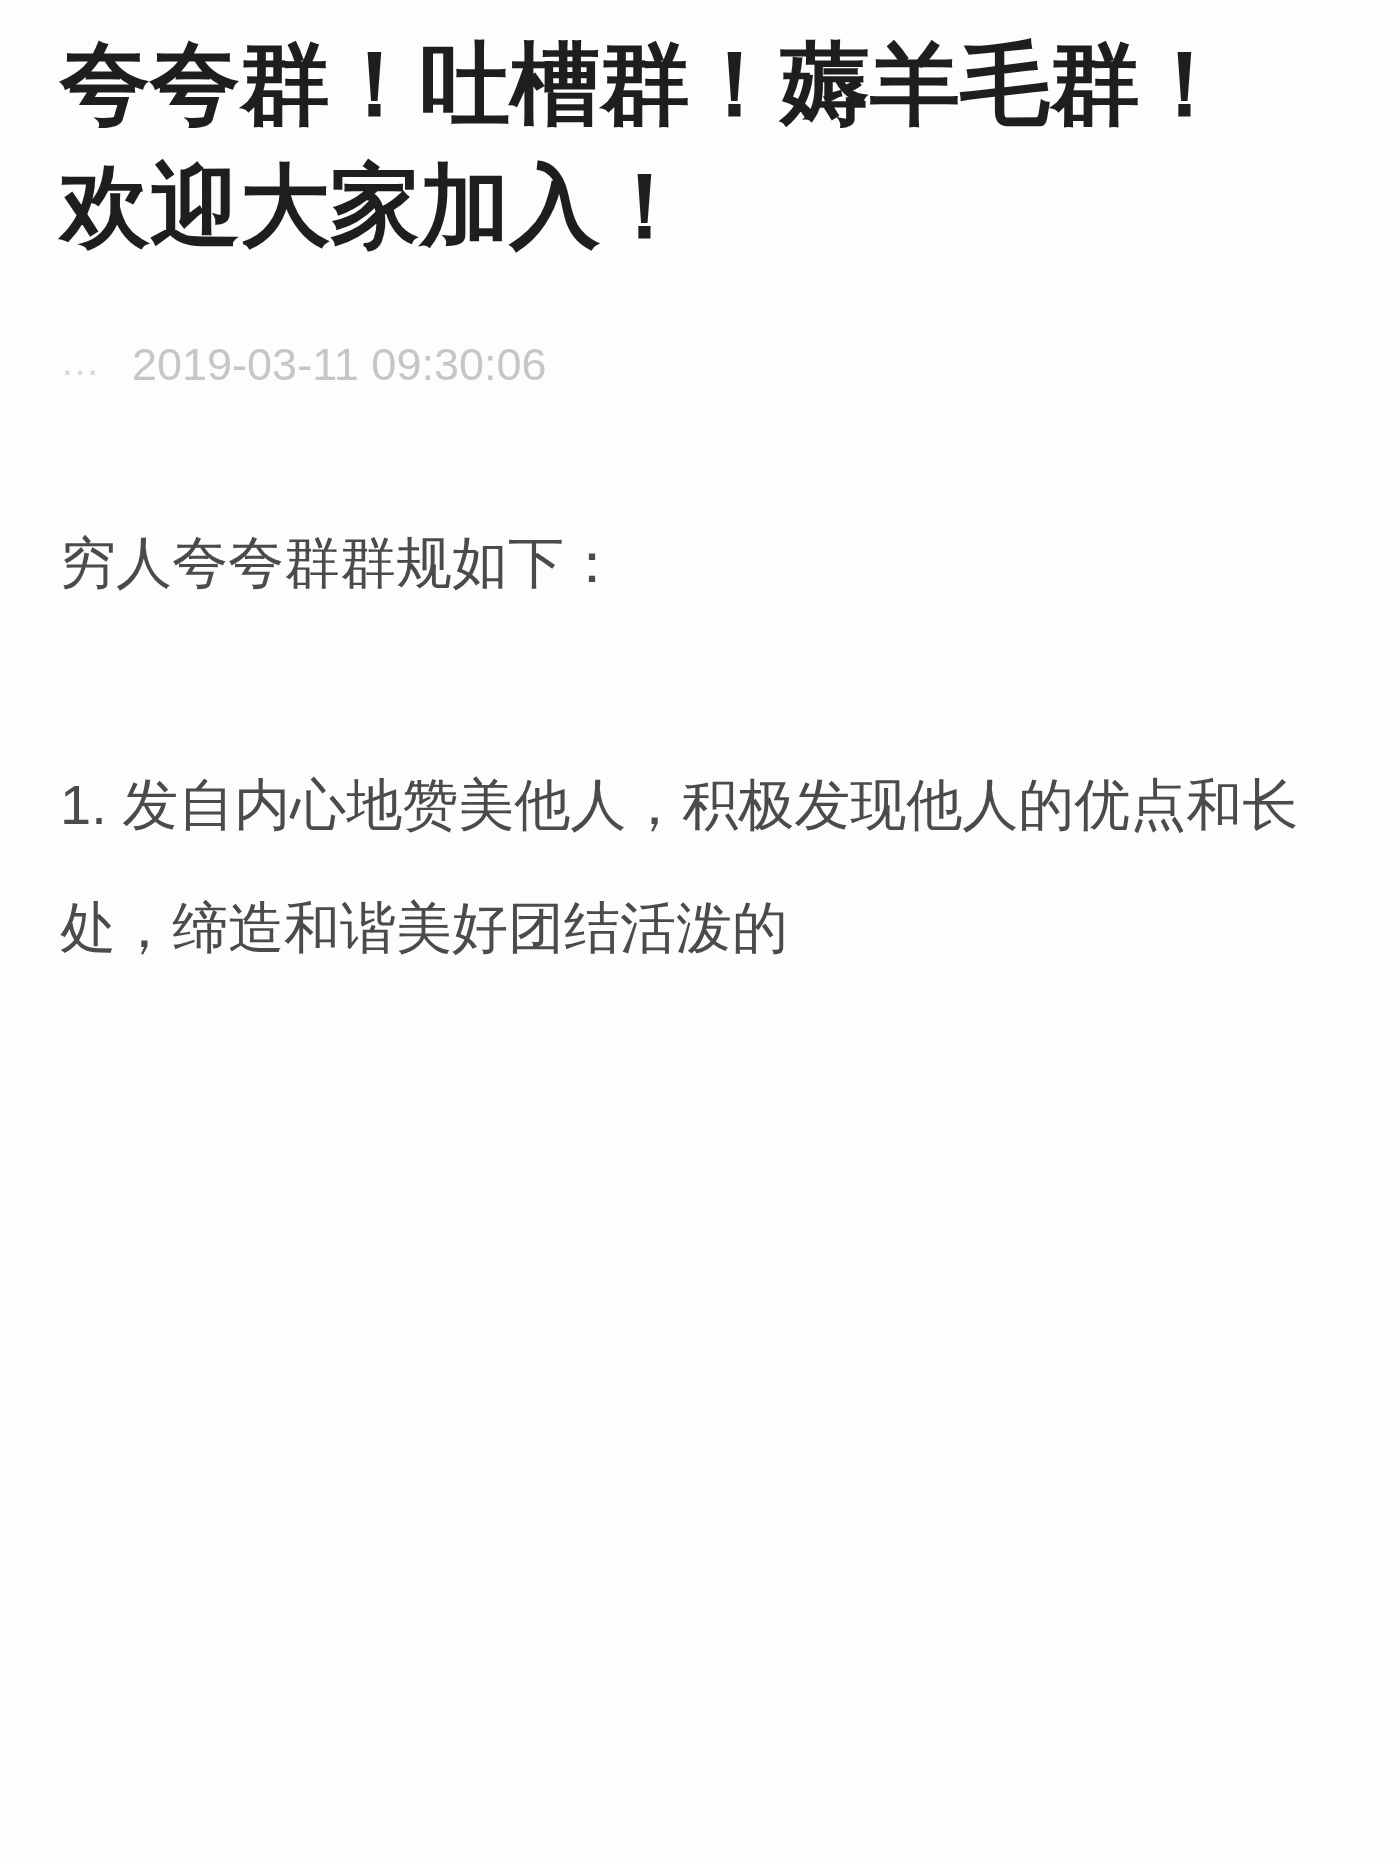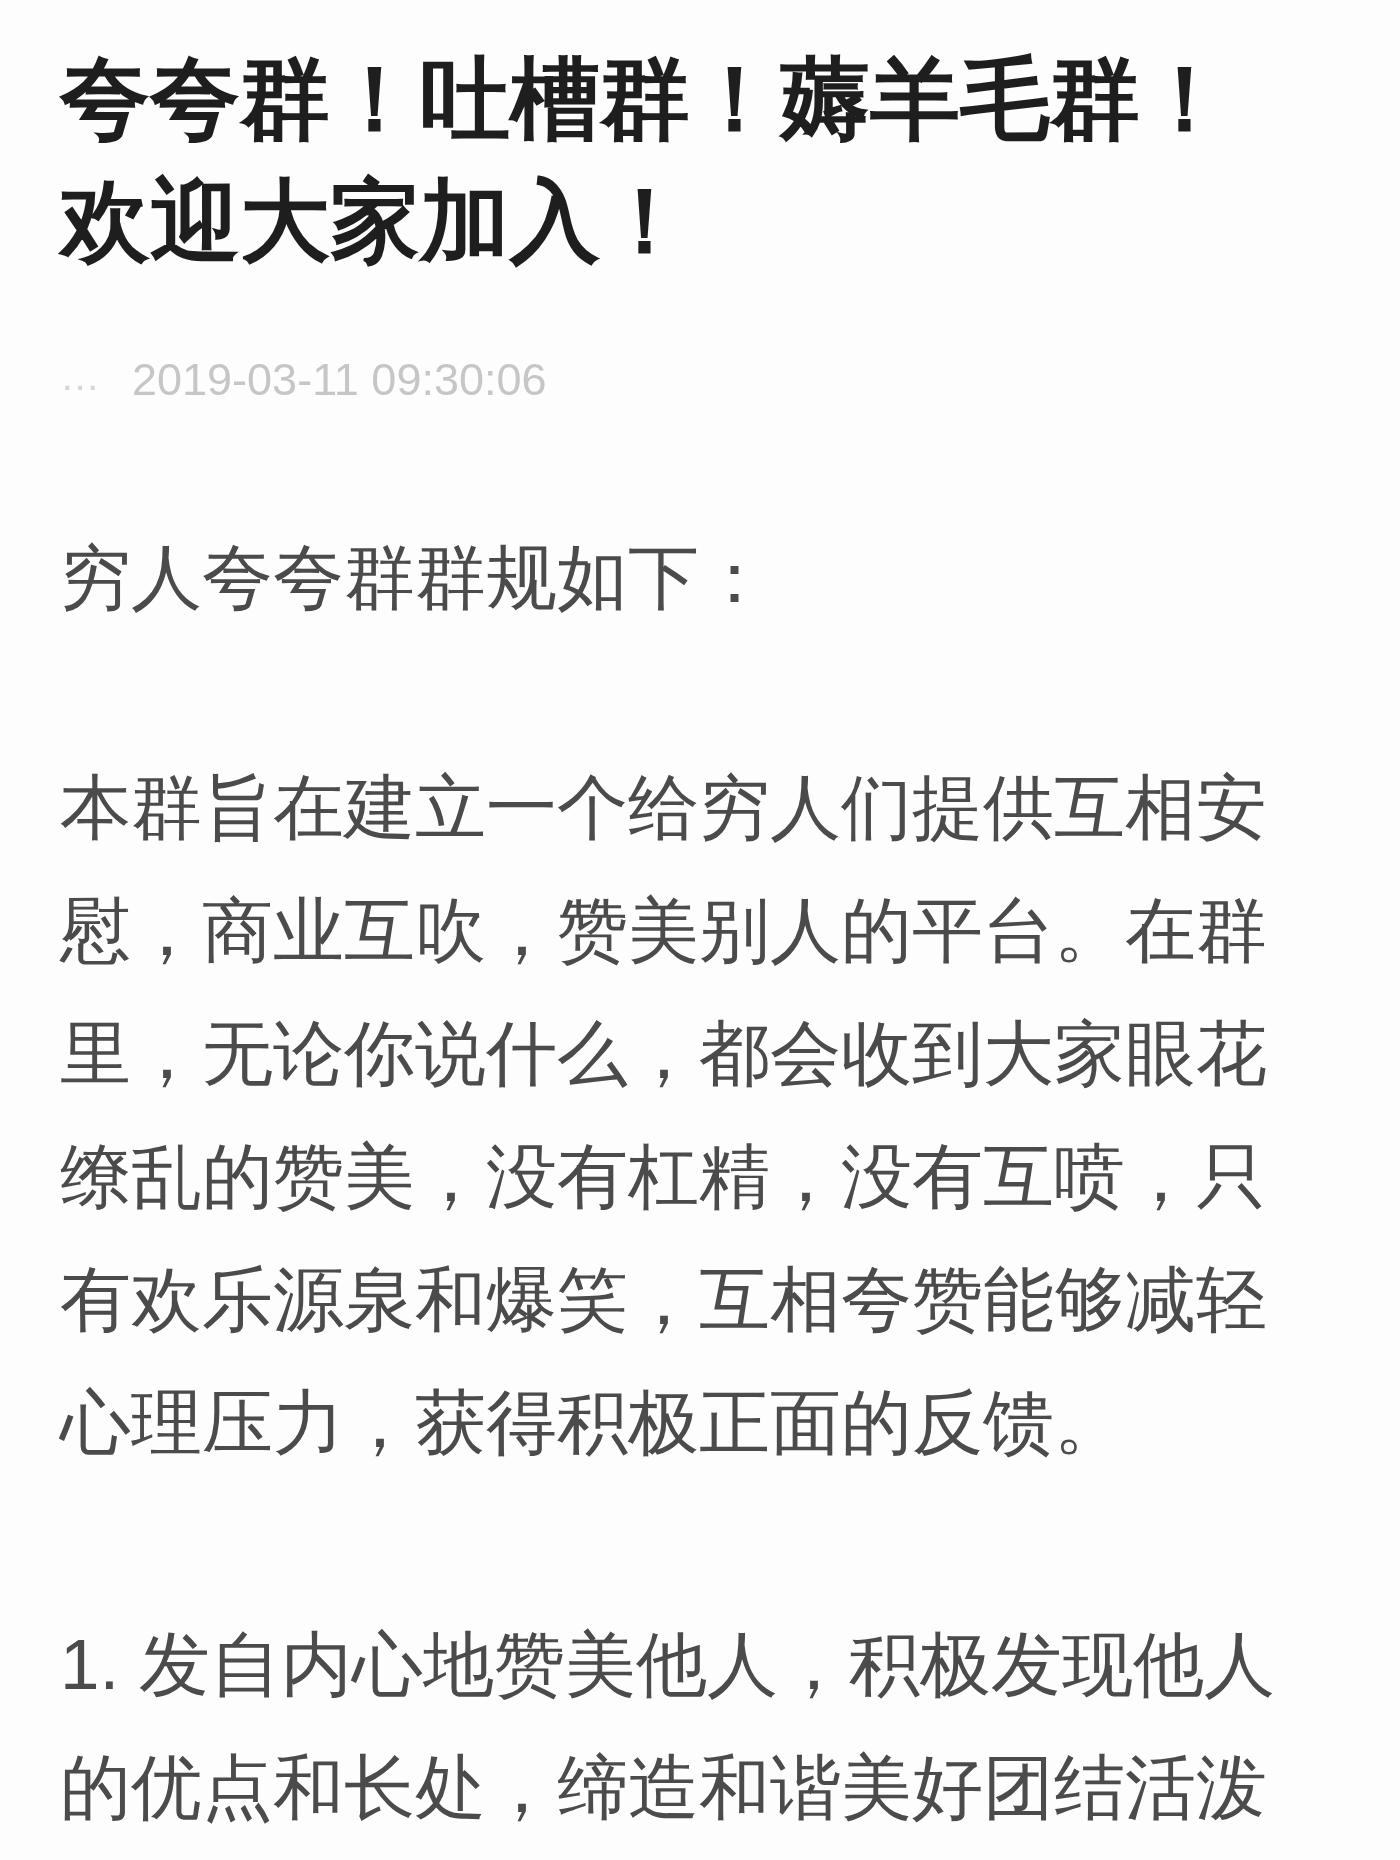--- a/index.html
+++ b/index.html
@@ -9,21 +9,21 @@
   body {
     font-family: "Liberation Sans", "DejaVu Sans", sans-serif;
   }
   .page {
     position: relative;
     width: 1400px;
     height: 1860px;
     background: #fdfdfd;
     overflow: hidden;
     box-sizing: border-box;
-    padding: 38px 90px 0 60px;
+    padding: 23px 90px 0 60px;
   }
   .post-title {
     margin: 0;
     font-size: 90px;
     line-height: 122px;
     font-weight: 700;
     color: #1e1e1e;
     letter-spacing: 0;
     word-break: break-all;
     overflow-wrap: anywhere;
@@ -43,21 +43,21 @@
     letter-spacing: 4px;
     transform: translateY(-4px);
   }
   .timestamp {
     color: #c6c6c6;
     font-weight: 400;
     text-align: right;
   }
   .body-text {
     color: #4b4b4b;
-    font-size: 71px;
+    font-size: 56px;
     line-height: 123px;
     font-weight: 400;
     word-break: break-all;
     overflow-wrap: anywhere;
   }
   .intro-line {
     margin: 108px 0 0 0;
   }
   .paragraph-1 {
     margin: 107px 0 0 0;
@@ -73,17 +73,16 @@
 
   <h1 class="post-title">夸夸群！吐槽群！薅羊毛群！欢迎大家加入！</h1>
 
   <div class="meta-row">
     <span class="author-faded">…</span>
     <span class="timestamp">2019-03-11 09:30:06</span>
   </div>
 
   <p class="body-text intro-line">穷人夸夸群群规如下：</p>
 
-  <p class="body-text paragraph-1">本群旨在建立一个给穷人们提供互相安慰，商业互吹，赞美别人的平台。在群里，无论你说什么，都会收到大家眼花缭乱的赞美，没有杠精，没有互喷，只有欢乐源泉和爆笑，互相夸赞能够减轻心理压力，获得积极正面的反馈。</p>
 
   <p class="body-text rule-1">1. 发自内心地赞美他人，积极发现他人的优点和长处，缔造和谐美好团结活泼的</p>
 
 </div>
 
 </body></html>

